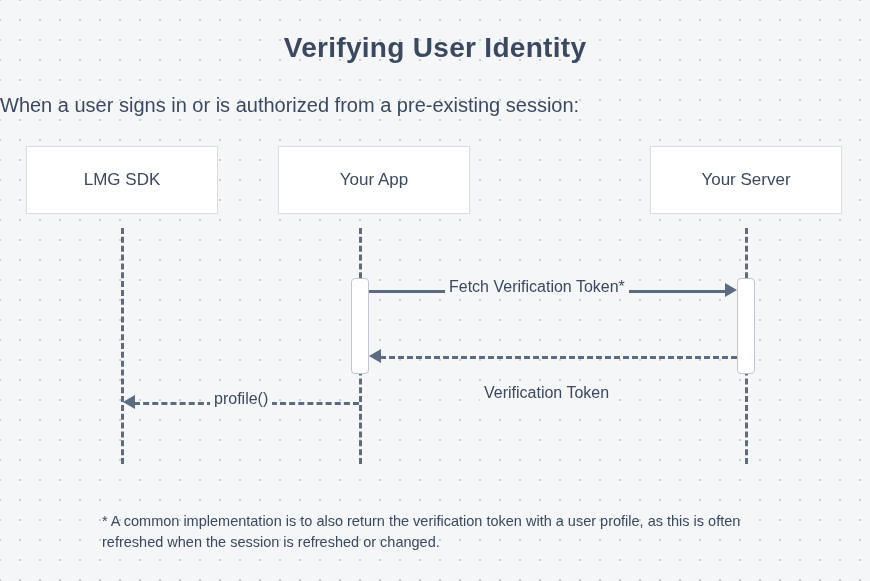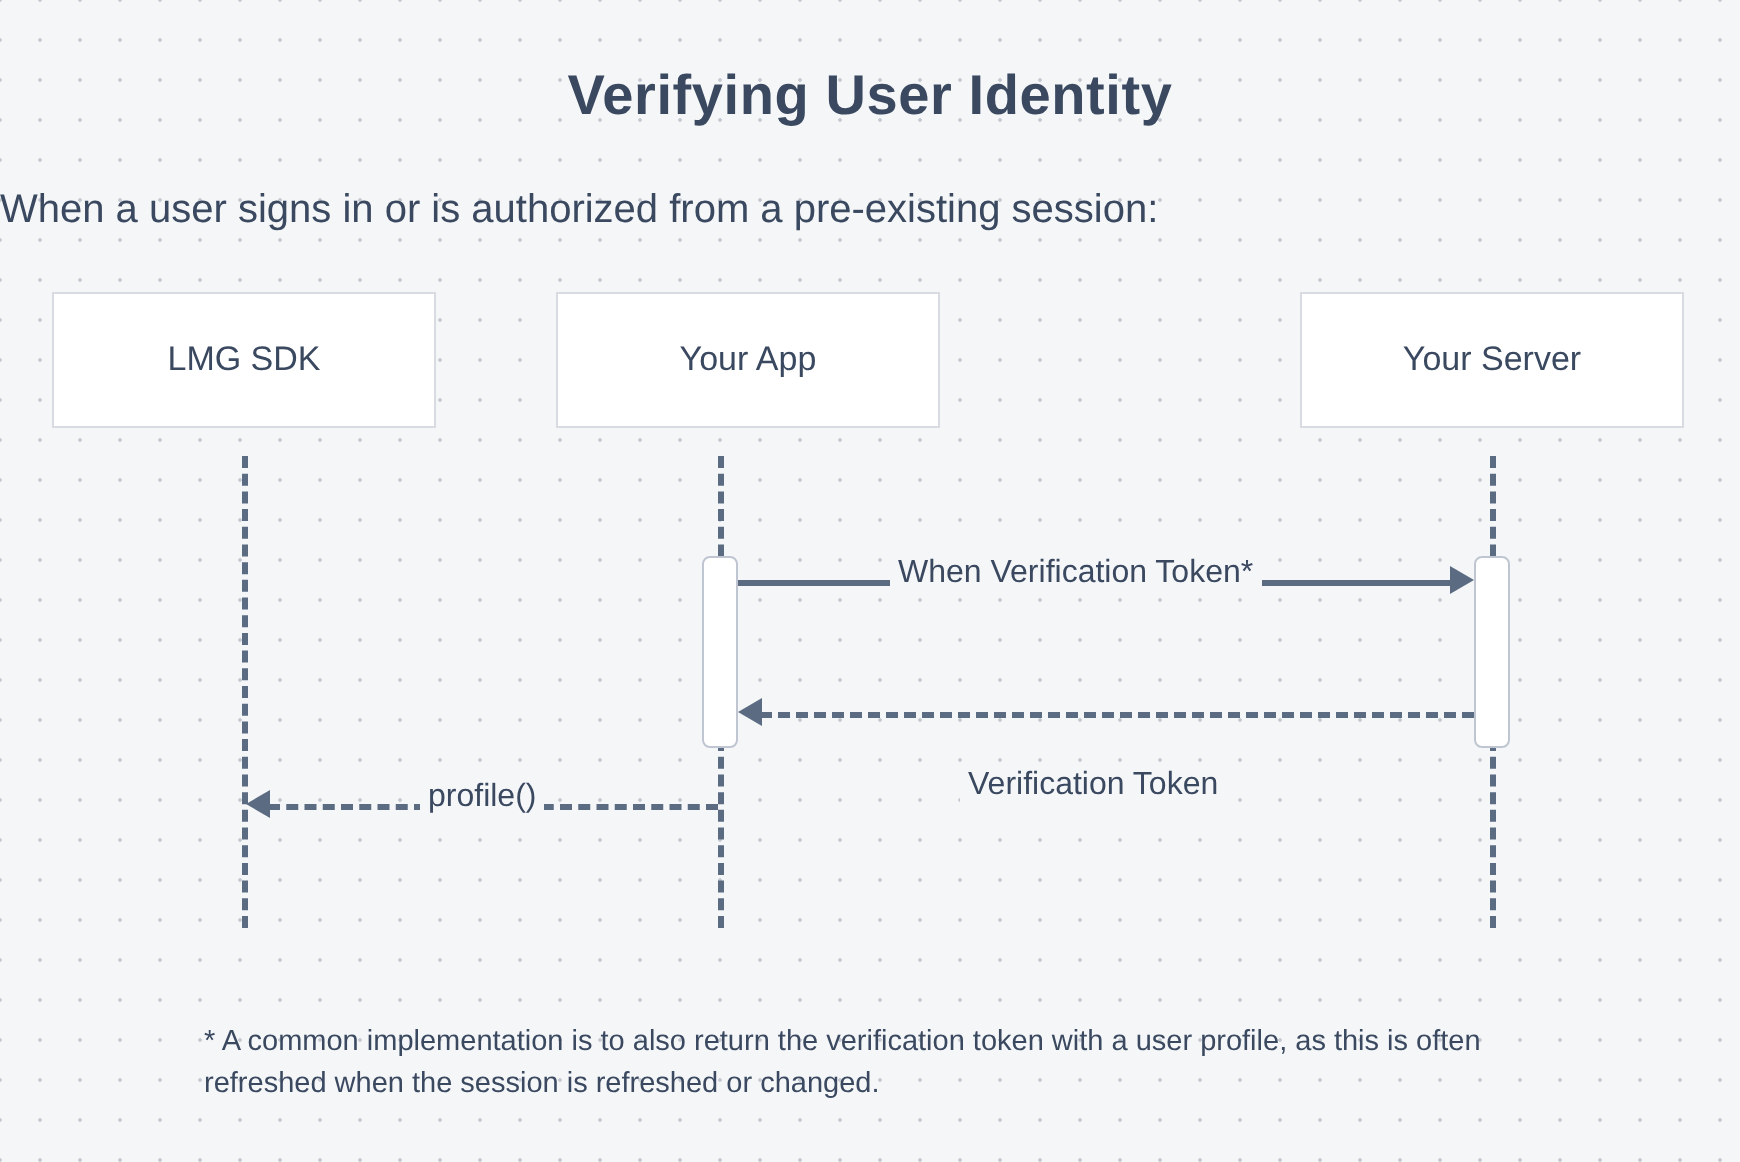--- a/index.html
+++ b/index.html
@@ -106,21 +106,21 @@
 
 <div class="lifeline" style="left:121px; top:228px; height:236px;"></div>
 <div class="lifeline" style="left:359px; top:228px; height:236px;"></div>
 <div class="lifeline" style="left:745px; top:228px; height:236px;"></div>
 
 <div class="activation" style="left:351px; top:278px; height:96px;"></div>
 <div class="activation" style="left:737px; top:278px; height:96px;"></div>
 
 <div class="arrow-line arrow-solid" style="left:369px; top:290px; width:358px;"></div>
 <div class="arrowhead arrowhead-right" style="left:725px; top:283px;"></div>
-<div class="msg-label" style="left:445px; top:278px;">When Verification Token*</div>
+<div class="msg-label" style="left:445px; top:278px;">Fetch Verification Token*</div>
 
 <div class="arrow-line arrow-dashed" style="left:380px; top:356px; width:357px;"></div>
 <div class="arrowhead arrowhead-left" style="left:369px; top:349px;"></div>
 <div class="msg-label" style="left:480px; top:344px;margin-top:40px;">Verification Token</div>
 
 <div class="arrow-line arrow-dashed" style="left:134px; top:402px; width:225px;"></div>
 <div class="arrowhead arrowhead-left" style="left:123px; top:395px;"></div>
 <div class="msg-label" style="left:210px; top:390px;">profile()</div>
 
 <div class="footnote">* A common implementation is to also return the verification token with a user profile, as this is often refreshed when the session is refreshed or changed.</div>

